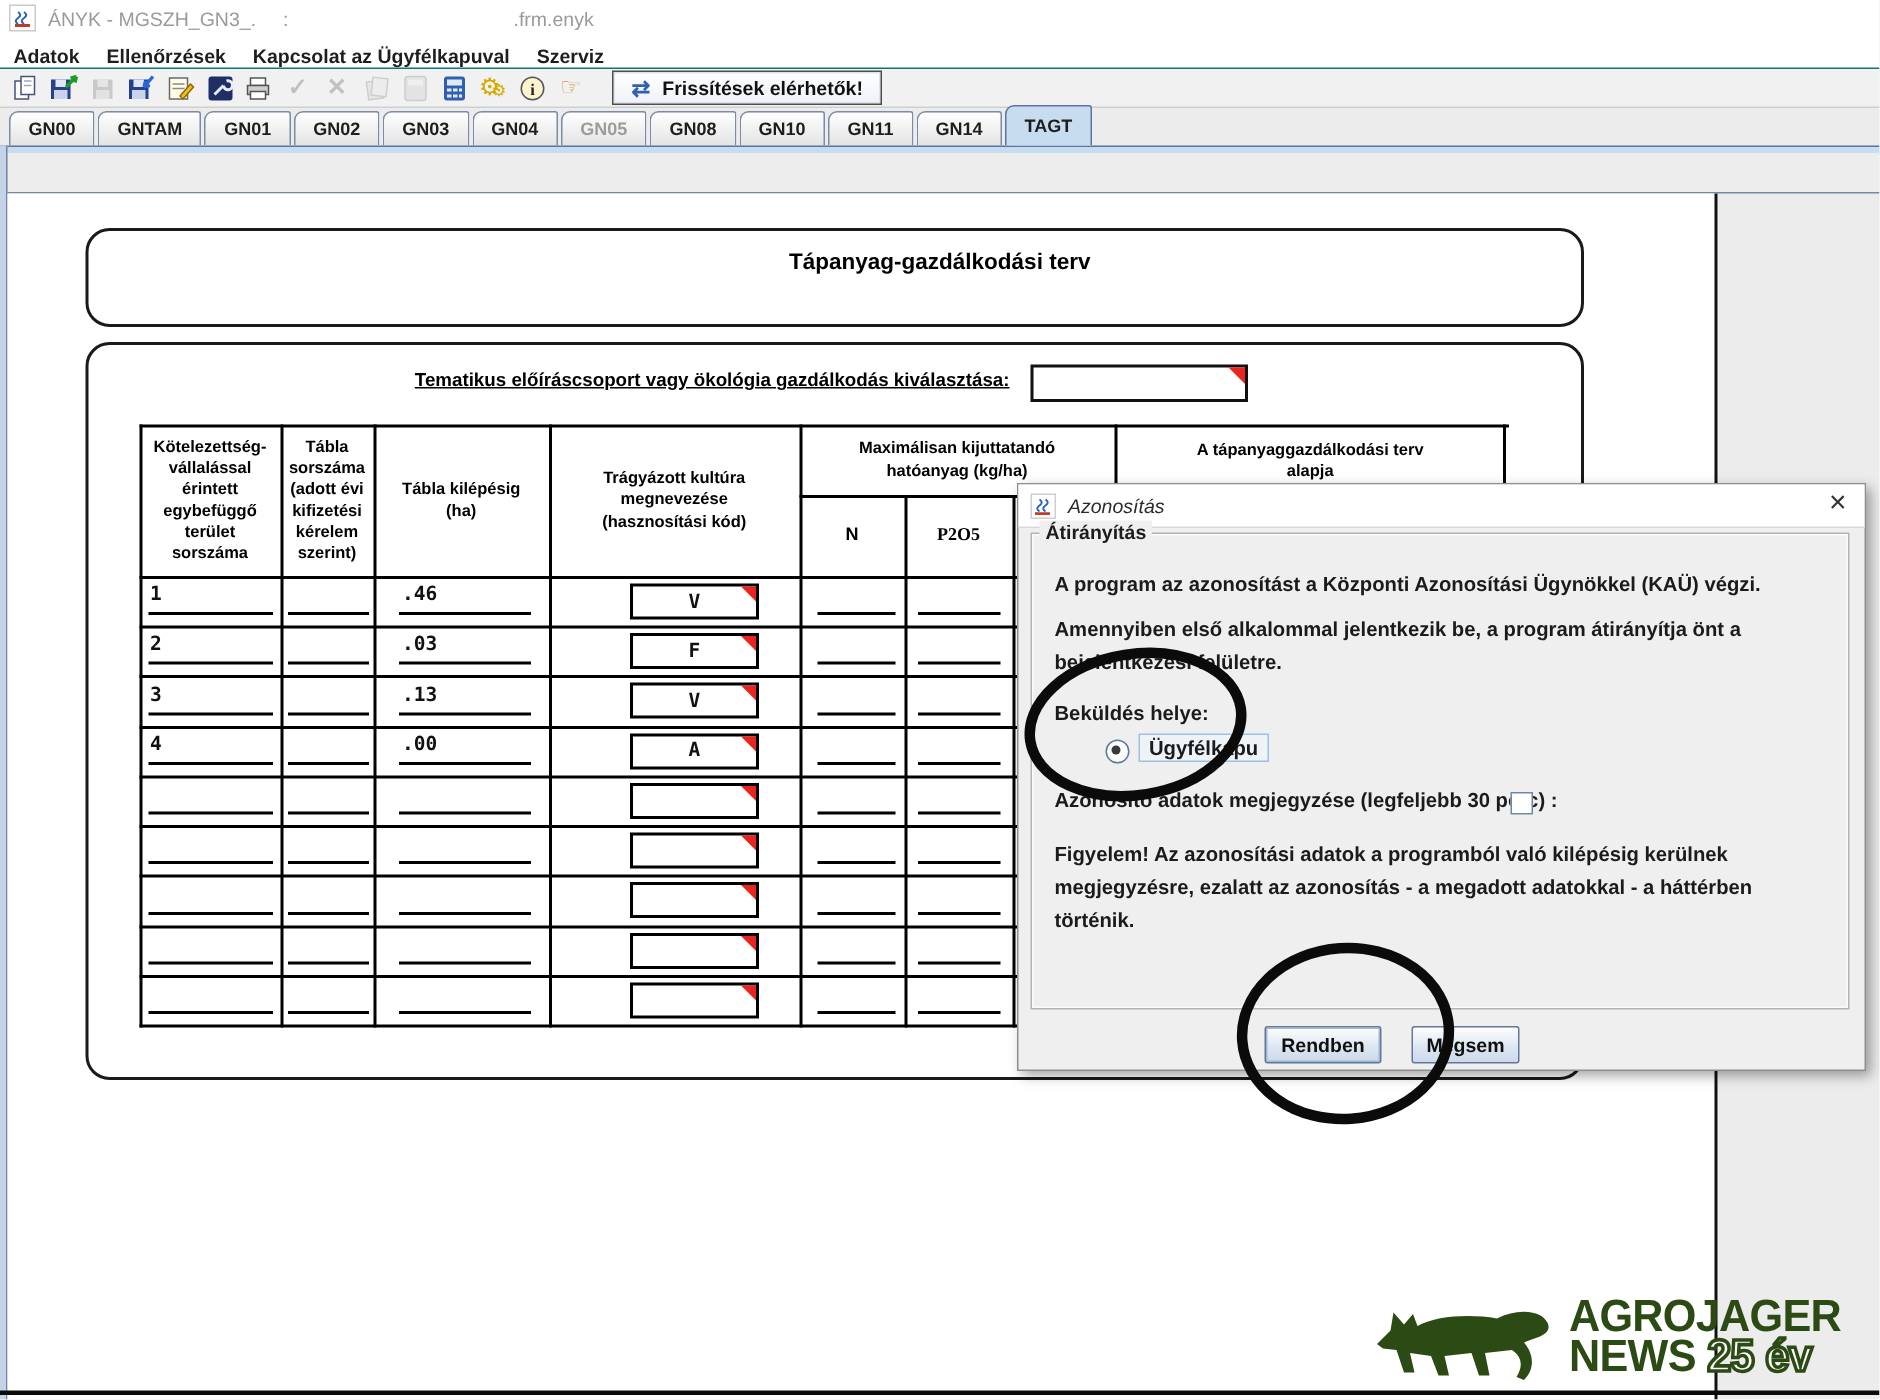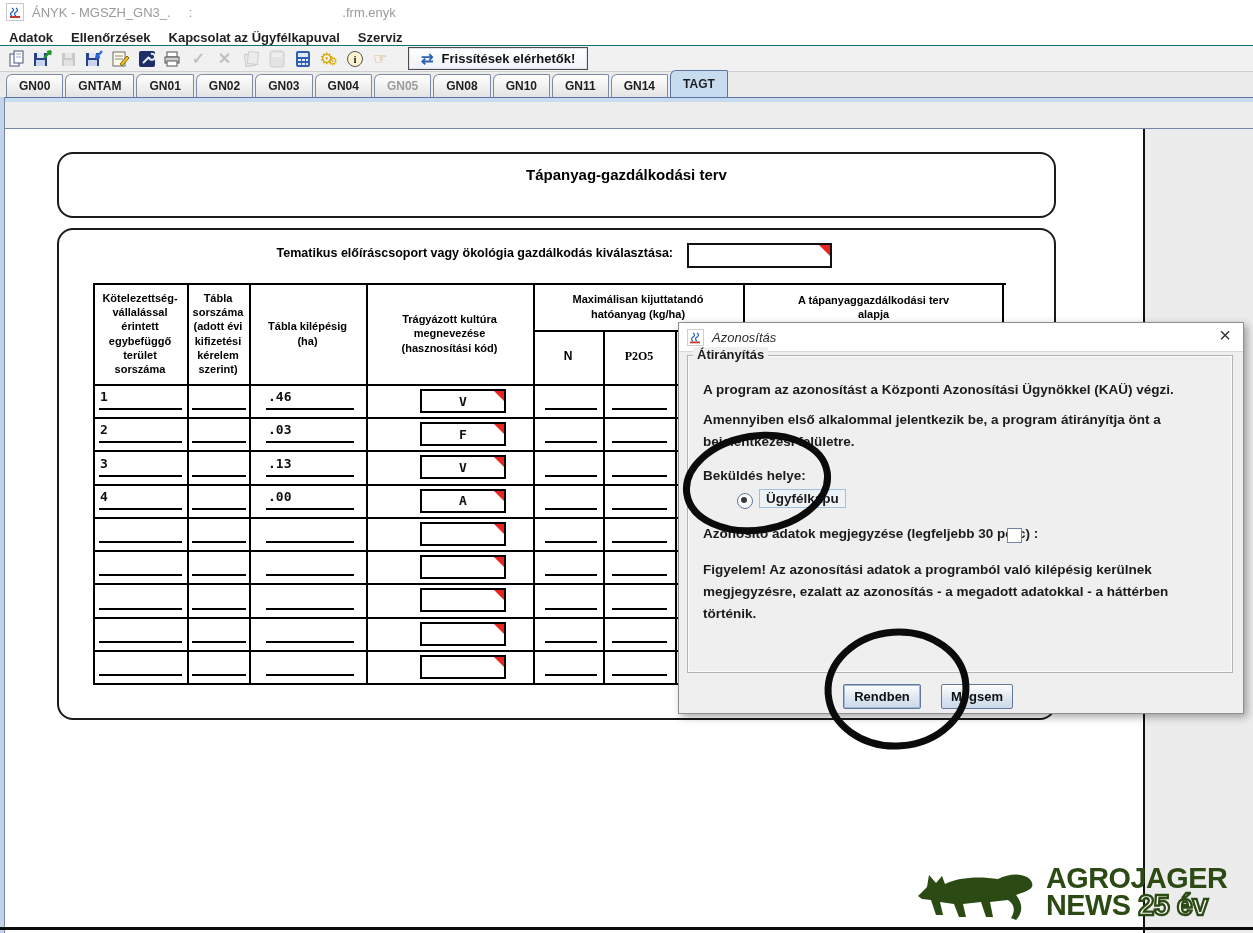--- a/index.html
+++ b/index.html
@@ -37,21 +37,21 @@
   .tab.selected{border-color:#5d74a0;}
   #tabborder{left:0;top:97px;width:1253px;height:4px;background:#c8dcf0;
              border-top:1px solid #5d74a0;border-bottom:1px solid #8aa2c4;}
   #bandgray{left:0;top:102px;width:1253px;height:26px;background:#ededed;border-bottom:1px solid #7487a5;}
   #leftstrip{left:0;top:97px;width:4px;height:836px;background:#c4d4e8;border-right:1px solid #7487a5;}
 
   
   #page{left:5px;top:129px;width:1138px;height:804px;background:#ffffff;border-right:2px solid #111;}
   .rbox{position:absolute;border:2px solid #1a1a1a;border-radius:16px;background:#fff;}
   #form-title{font-weight:bold;font-size:15px;color:#000;text-align:center;width:100%;top:166px;}
-  #selector-label{left:0;top:246px;width:673px;text-align:right;font-weight:bold;font-size:12.5px;color:#000;}
+  #selector-label{left:0;top:246px;width:673px;text-align:right;font-weight:bold;font-size:12.5px;color:#000;text-decoration:underline;}
   .field{position:absolute;border:2px solid #111;background:#fff;}
   .redtri{position:absolute;top:0;right:0;width:0;height:0;
           border-left:11px solid transparent;border-top:11px solid #e8251f;}
   .redtri.sm{border-left-width:10px;border-top-width:10px;}
 
   
   .tline{position:absolute;background:#000;}
   .hdr{position:absolute;display:flex;align-items:center;justify-content:center;text-align:center;
        font-weight:bold;font-size:11px;line-height:1.3;color:#000;white-space:pre-line;}
   .hdr.topal{align-items:flex-start;padding-top:8px;box-sizing:border-box;}

